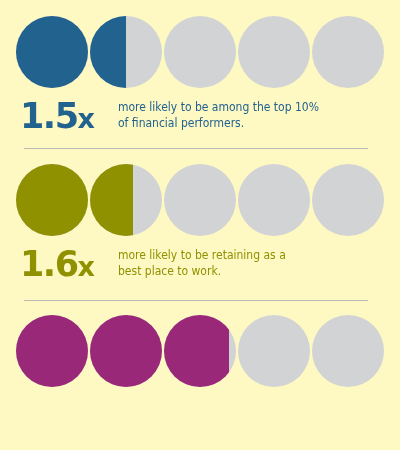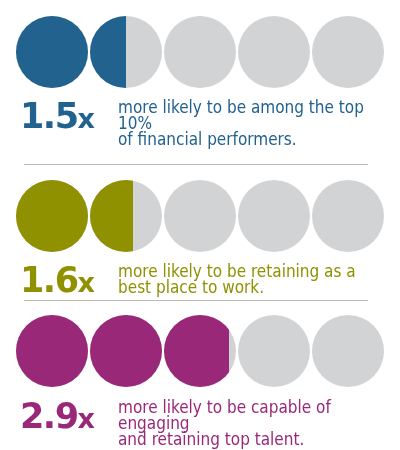--- a/index.html
+++ b/index.html
@@ -22,21 +22,21 @@
     height: 450px;
     background: #000000;
   }
 
   .stat-block {
     position: absolute;
     left: 0;
     width: 400px;
   }
   .stat-block.block-0 { top: 0px;   height: 150px; }
-  .stat-block.block-1 { top: 164px; height: 150px; }
+  .stat-block.block-1 { top: 148px; height: 150px; }
   .stat-block.block-2 { top: 300px; height: 150px; }
 
   
   .divider {
     position: absolute;
     left: 24px;
     top: 0px;
     width: 344px;
     height: 1px;
     background: #b9b9b6;
@@ -92,30 +92,30 @@
   .big-number .suffix {
     font-size: 27px;
     letter-spacing: -1px;
   }
   .desc {
     position: absolute;
     left: 98px;
     top: 3px;
     width: 268px;
     font-family: "DejaVu Sans Condensed", "Liberation Sans Narrow", "Liberation Sans", sans-serif;
-    font-size: 17px;
+    font-size: 12px;
     line-height: 16px;
     font-weight: normal;
     white-space: pre-line;
   }
 </style>
 </head>
 <body style="background: rgb(0, 0, 0);">
 
-<div id="infographic" style="background: #ffffff;">
+<div id="infographic" style="background: #fef9c3;">
 
   <section class="stat-block block-0">
     <div class="circle-row">
       <div class="circle" style="left: 0px; background: rgb(210, 211, 212);">
           <span class="fill" style="width: 100%; background: rgb(34, 98, 143);"></span>
         </div>
       <div class="circle" style="left: 74px; background: rgb(210, 211, 212);">
           <span class="fill" style="width: 50%; background: rgb(34, 98, 143);"></span>
         </div>
       <div class="circle" style="left: 148px; background: rgb(210, 211, 212);">
@@ -173,20 +173,15 @@
       <div class="circle" style="left: 148px; background: rgb(210, 211, 212);">
           <span class="fill" style="width: 90%; background: rgb(154, 40, 121);"></span>
         </div>
       <div class="circle" style="left: 222px; background: rgb(210, 211, 212);">
           <span class="fill" style="width: 0%; background: rgb(154, 40, 121);"></span>
         </div>
       <div class="circle" style="left: 296px; background: rgb(210, 211, 212);">
           <span class="fill" style="width: 0%; background: rgb(154, 40, 121);"></span>
         </div>
     </div>
-    <div class="caption">
-      <div class="big-number" style="color: rgb(154, 40, 121);"><span>2.9</span><span class="suffix">x</span></div>
-      <div class="desc" style="color: rgb(154, 40, 121);">more likely to be capable of engaging
-and retaining top talent.</div>
-    </div>
   </section>
 
 </div>
 
 </body></html>

